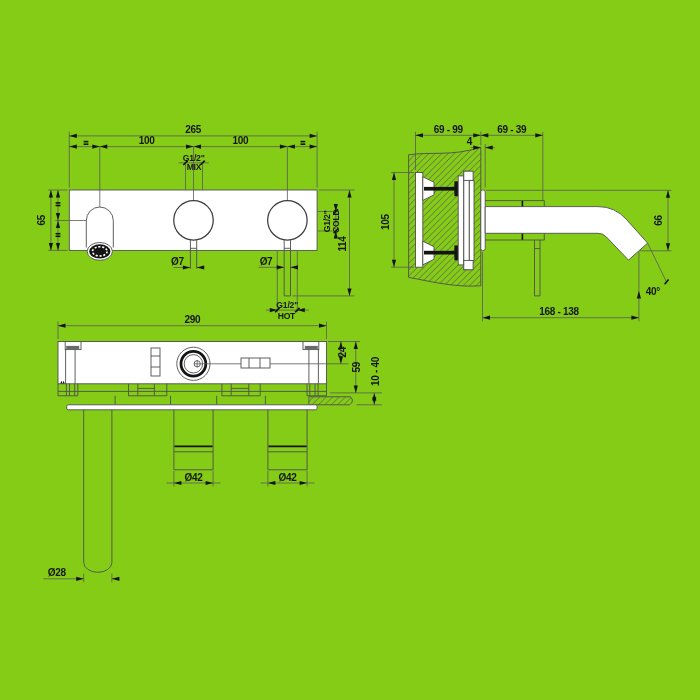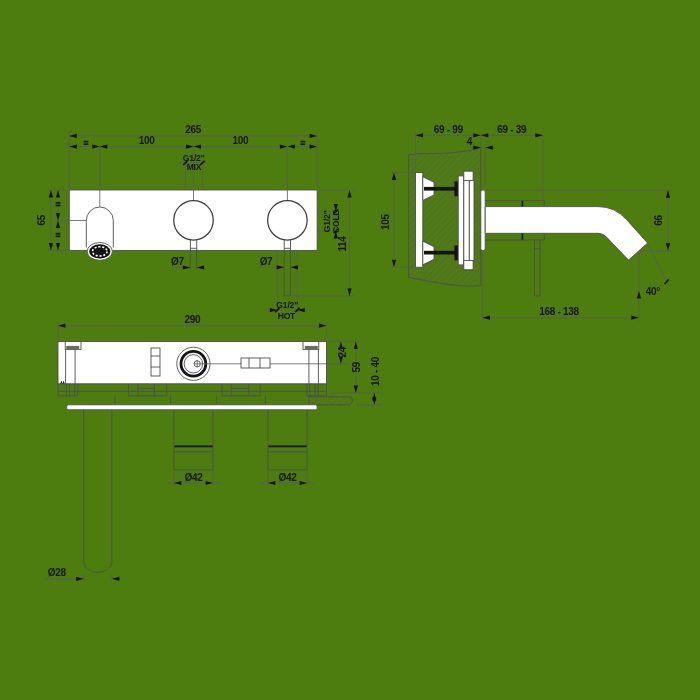--- a/index.html
+++ b/index.html
@@ -1,16 +1,16 @@
 <!DOCTYPE html>
 <html><head>
 <meta charset="utf-8">
 <style>
   html,body{margin:0;padding:0;background:#ffffff;}
-  .sheet{width:700px;height:700px;background:#4d7c0f;position:relative;overflow:hidden;}
+  .sheet{width:700px;height:700px;background:#84cc16;position:relative;overflow:hidden;}
   svg{display:block;}
   text{font-family:"Liberation Sans","DejaVu Sans",sans-serif;font-weight:bold;fill:#161616;}
   .dim{font-size:10px;letter-spacing:-0.3px;}
   .thr{font-size:8.6px;letter-spacing:-0.2px;}
   .thin{stroke:#4f4f4f;stroke-width:0.9;fill:none;}
   .thin2{stroke:#5a5a5a;stroke-width:0.8;fill:none;}
   .med{stroke:#3c3c3c;stroke-width:1.25;fill:none;}
   .wfill{fill:#ffffff;}
   .blk{fill:#141414;stroke:none;}
   .tick{stroke:#141414;stroke-width:1.6;}

